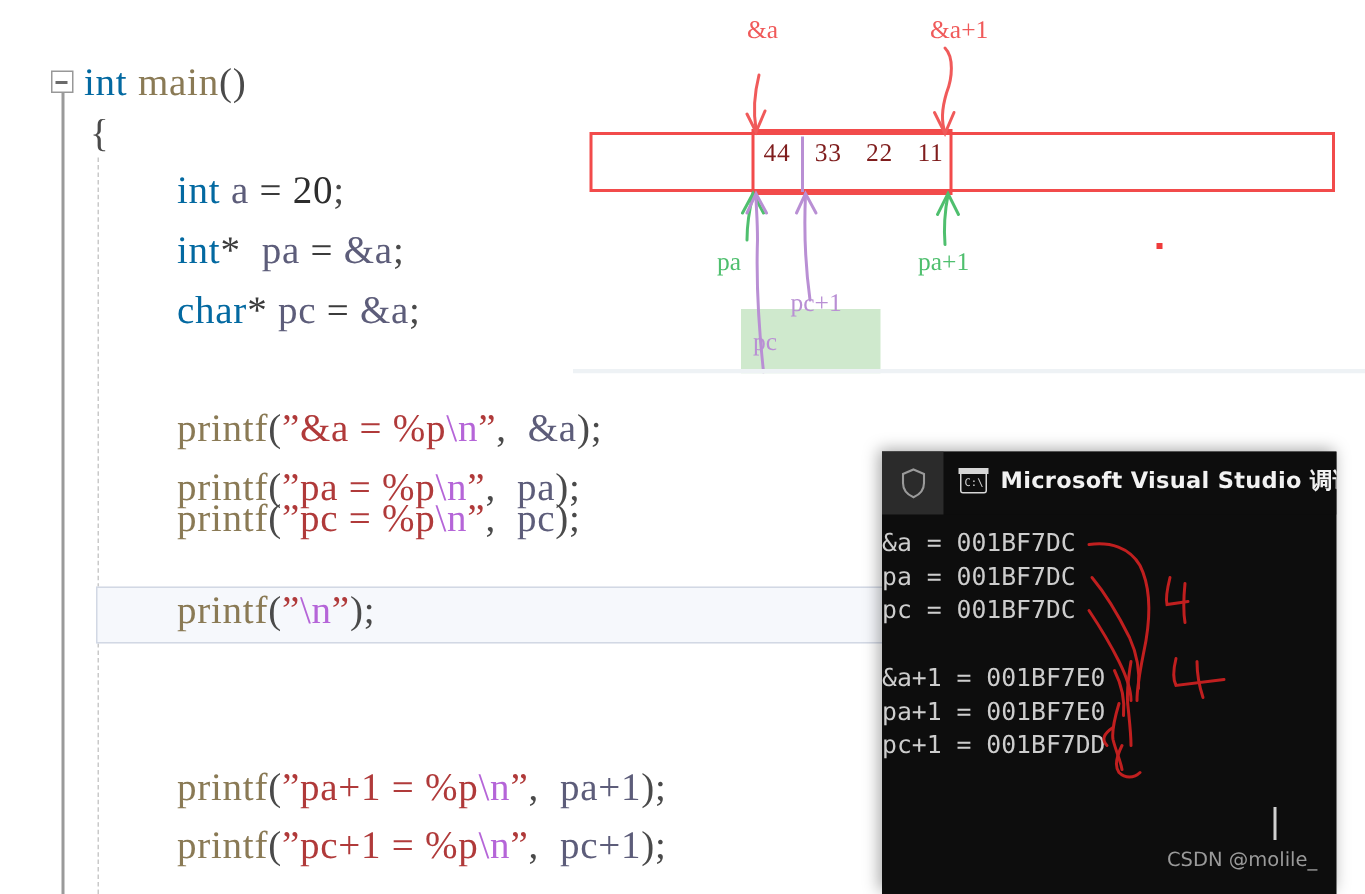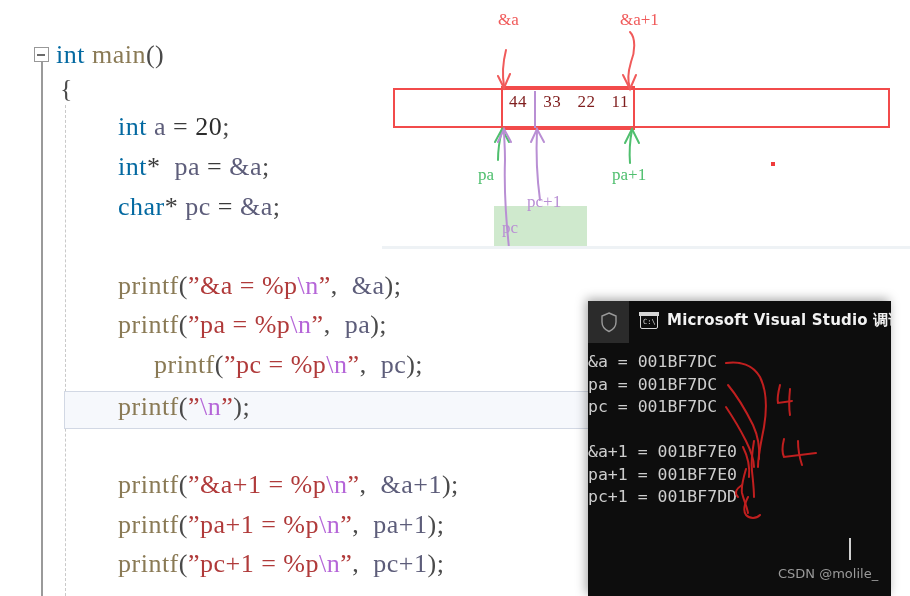--- a/index.html
+++ b/index.html
@@ -250,25 +250,24 @@
   <div class="code-line" style="left:118px; top:112px;"><span class="kw">int</span><span class="var"> a </span><span class="op">= </span><span class="num">20</span><span class="punct">;</span></div>
 
   <div class="code-line" style="left:118px; top:152px;"><span class="kw">int</span><span class="op">*</span><span class="var">  pa </span><span class="op">= </span><span class="var">&amp;a</span><span class="punct">;</span></div>
 
   <div class="code-line" style="left:118px; top:192px;"><span class="kw">char</span><span class="op">*</span><span class="var"> pc </span><span class="op">= </span><span class="var">&amp;a</span><span class="punct">;</span></div>
 
   <div class="code-line" style="left:118px; top:271px;"><span class="fn">printf</span><span class="punct">(</span><span class="str">”&amp;a = %p</span><span class="esc">\n</span><span class="str">”</span><span class="punct">,  </span><span class="var">&amp;a</span><span class="punct">);</span></div>
 
   <div class="code-line" style="left:118px; top:310px;"><span class="fn">printf</span><span class="punct">(</span><span class="str">”pa = %p</span><span class="esc">\n</span><span class="str">”</span><span class="punct">,  </span><span class="var">pa</span><span class="punct">);</span></div>
 
-  <div class="code-line" style="left:118px; top:350px;margin-left:36px;"><span class="fn">printf</span><span class="punct">(</span><span class="str">”pc = %p</span><span class="esc">\n</span><span class="str">”</span><span class="punct">,  </span><span class="var">pc</span><span class="punct">);</span></div>
+  <div class="code-line" style="left:118px; top:331px;"><span class="fn">printf</span><span class="punct">(</span><span class="str">”pc = %p</span><span class="esc">\n</span><span class="str">”</span><span class="punct">,  </span><span class="var">pc</span><span class="punct">);</span></div>
 
   <div class="code-line" style="left:118px; top:392px;"><span class="fn">printf</span><span class="punct">(</span><span class="str">”</span><span class="esc">\n</span><span class="str">”</span><span class="punct">);</span></div>
 
-  <div class="code-line" style="left:118px; top:470px;"><span class="fn">printf</span><span class="punct">(</span><span class="str">”&amp;a+1 = %p</span><span class="esc">\n</span><span class="str">”</span><span class="punct">,  </span><span class="var">&amp;a+1</span><span class="punct">);</span></div>
 
   <div class="code-line" style="left:118px; top:510px;"><span class="fn">printf</span><span class="punct">(</span><span class="str">”pa+1 = %p</span><span class="esc">\n</span><span class="str">”</span><span class="punct">,  </span><span class="var">pa+1</span><span class="punct">);</span></div>
 
   <div class="code-line" style="left:118px; top:549px;"><span class="fn">printf</span><span class="punct">(</span><span class="str">”pc+1 = %p</span><span class="esc">\n</span><span class="str">”</span><span class="punct">,  </span><span class="var">pc+1</span><span class="punct">);</span></div>
 </div>
 
 <div id="diagram">
 
   <div class="grn-rect"></div>
   <div class="mem-outer"></div>

